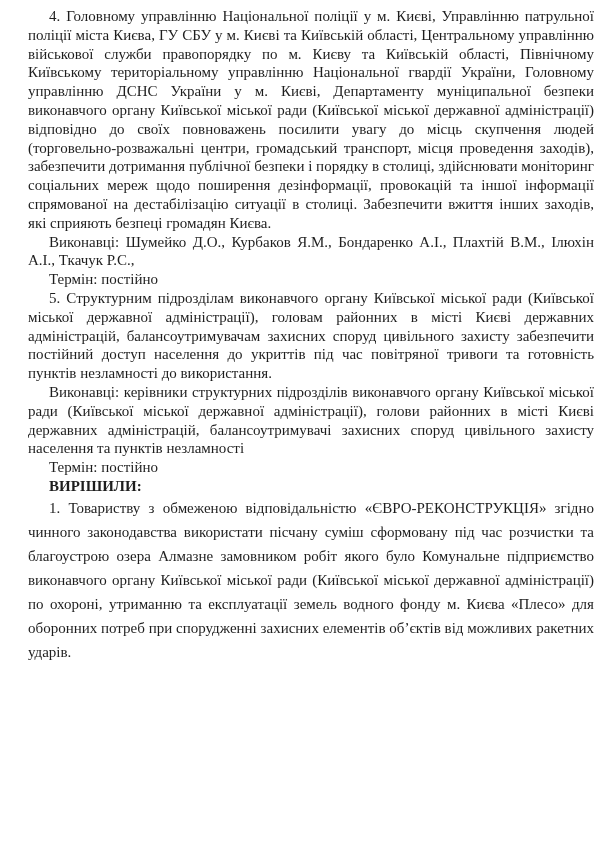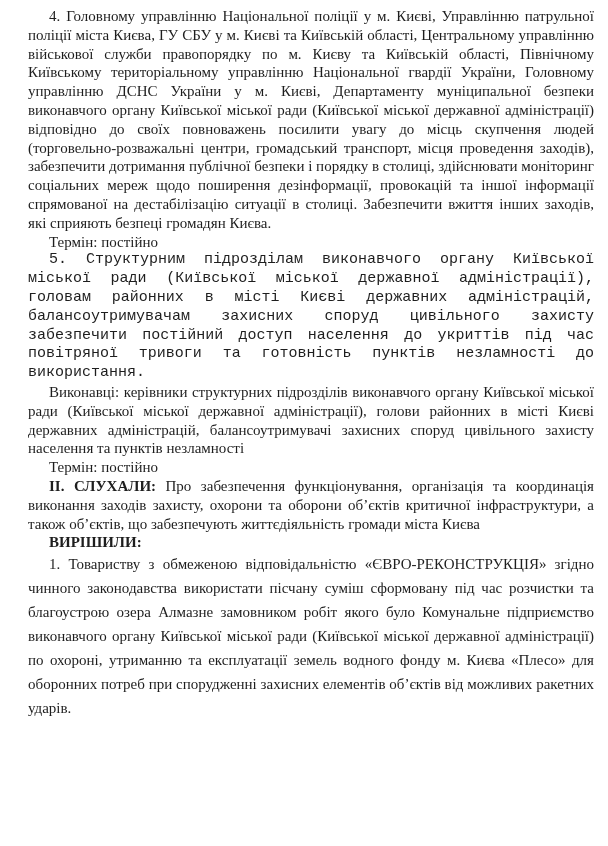--- a/index.html
+++ b/index.html
@@ -21,46 +21,44 @@
     text-align: justify;
     overflow: hidden;
     -webkit-font-smoothing: antialiased;
   }
   .page p {
     margin: 0;
     text-indent: 21px;
   }
   .gap-xs   { margin-top: 4px; }
   .gap-s    { margin-top: 6px; }
-  .gap-m    { margin-top: 16px; font-family: Liberation Mono, monospace; }
+  .gap-m    { margin-top: 16px; }
   .gap-l    { margin-top: 31px; }
   .gap-head { margin-top: 14px; }
   .gap-item { margin-top: 11px; }
   .gap-resp { margin-top: 10px; }
   .loose    { line-height: 24px; }
   .bold     { font-weight: bold; }
 </style>
 </head>
 <body>
 
 <div class="page">
 
   <p>4. Головному управлінню Національної поліції у м. Києві, Управлінню патрульної поліції міста Києва, ГУ СБУ у м. Києві та Київській області, Центральному управлінню військової служби правопорядку по м. Києву та Київській області, Північному Київському територіальному управлінню Національної гвардії України, Головному управлінню ДСНС України у м. Києві, Департаменту муніципальної безпеки виконавчого органу Київської міської ради (Київської міської державної адміністрації) відповідно до своїх повноважень посилити увагу до місць скупчення людей (торговельно-розважальні центри, громадський транспорт, місця проведення заходів), забезпечити дотримання публічної безпеки і порядку в столиці, здійснювати моніторинг соціальних мереж щодо поширення дезінформації, провокацій та іншої інформації спрямованої на дестабілізацію ситуації в столиці. Забезпечити вжиття інших заходів, які сприяють безпеці громадян Києва.</p>
 
+  <p class="gap-xs">Виконавці: Шумейко Д.О., Курбаков Я.М., Бондаренко А.І., Плахтій В.М., Ілюхін А.І., Ткачук Р.С.,</p>
 
   <p>Термін: постійно</p>
 
   <p class="gap-m">5. Структурним підрозділам виконавчого органу Київської міської ради (Київської міської державної адміністрації), головам районних в місті Києві державних адміністрацій, балансоутримувачам захисних споруд цивільного захисту забезпечити постійний доступ населення до укриттів під час повітряної тривоги та готовність пунктів незламності до використання.</p>
 
   <p class="gap-s">Виконавці: керівники структурних підрозділів виконавчого органу Київської міської ради (Київської міської державної адміністрації), голови районних в місті Києві державних адміністрацій, балансоутримувачі захисних споруд цивільного захисту населення та пунктів незламності</p>
 
   <p>Термін: постійно</p>
 
-  <p class="gap-l">
-    <span class="bold">ІІ. СЛУХАЛИ:</span><span> Про забезпечення функціонування, організація та координація виконання заходів захисту, охорони та оборони об’єктів критичної інфраструктури, а також об’єктів, що забезпечують життєдіяльність громади міста Києва</span>
-  </p>
 
   <p class="gap-head bold">ВИРІШИЛИ:</p>
 
   <p class="gap-item loose">1. Товариству з обмеженою відповідальністю «ЄВРО-РЕКОНСТРУКЦІЯ» згідно чинного законодавства використати пісчану суміш сформовану під час розчистки та благоустрою озера Алмазне замовником робіт якого було Комунальне підприємство виконавчого органу Київської міської ради (Київської міської державної адміністрації) по охороні, утриманню та експлуатації земель водного фонду м. Києва «Плесо» для оборонних потреб при спорудженні захисних елементів об’єктів від можливих ракетних ударів.</p>
 
 
 </div>
 
 </body></html>

